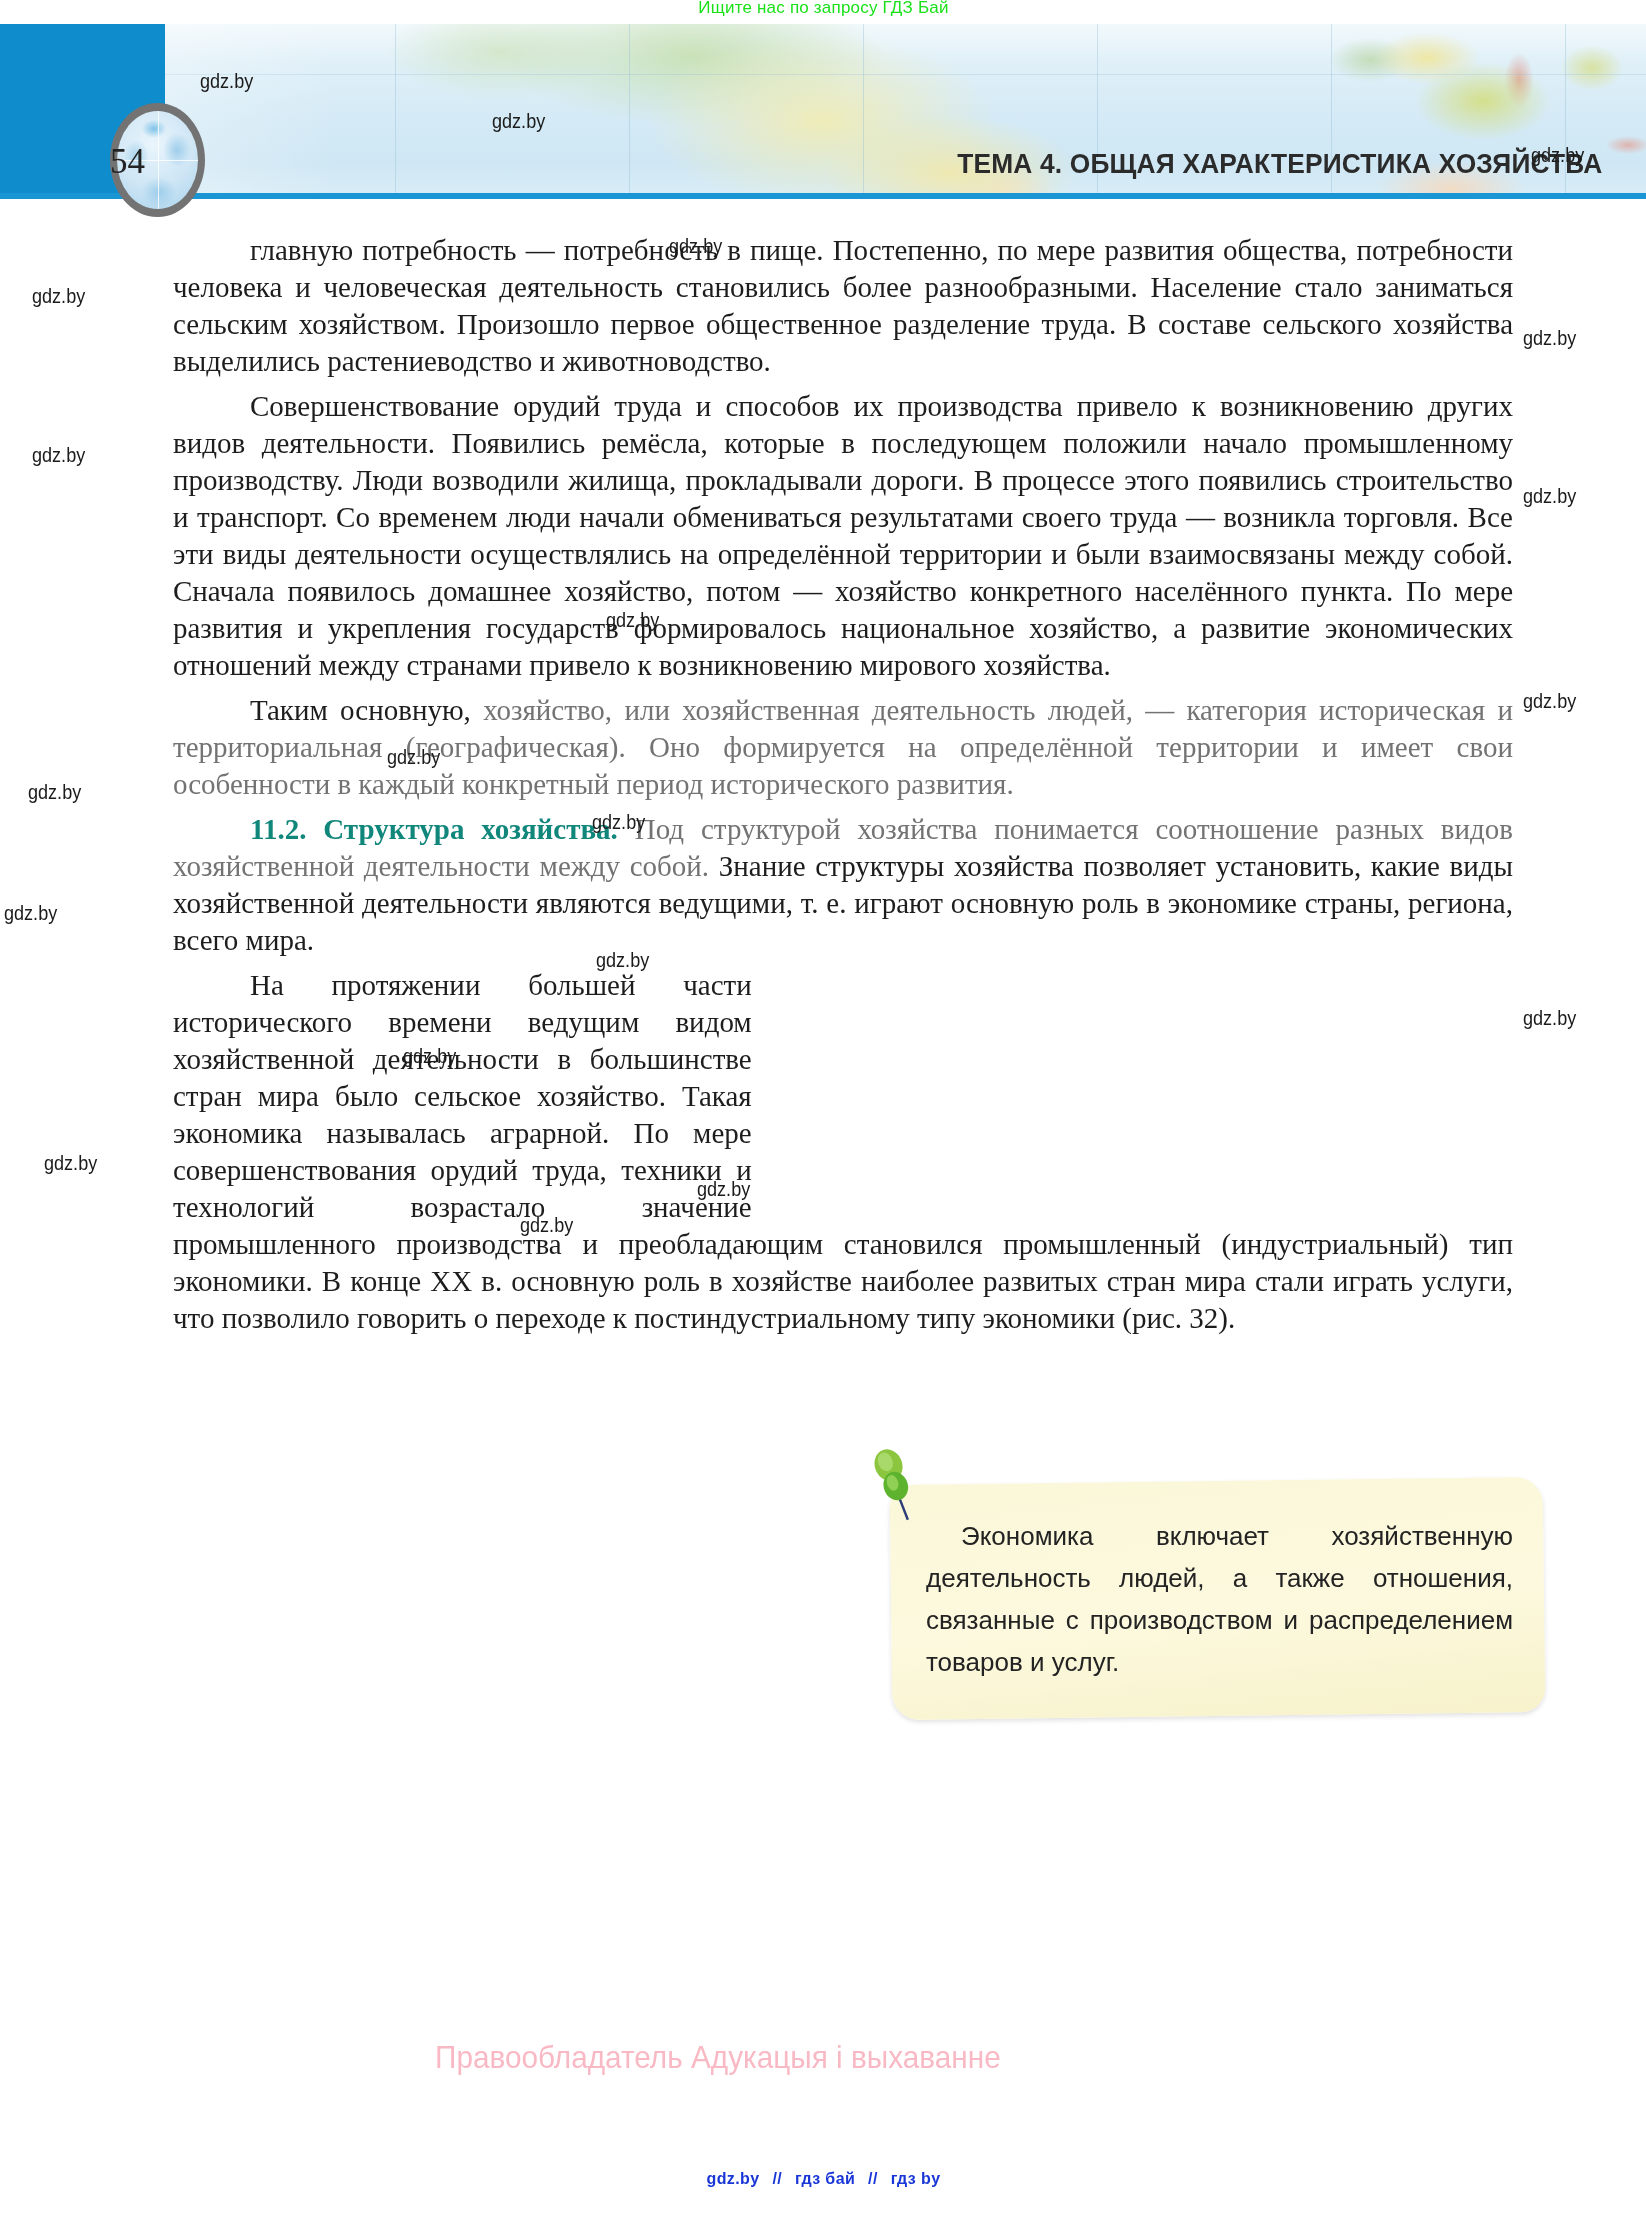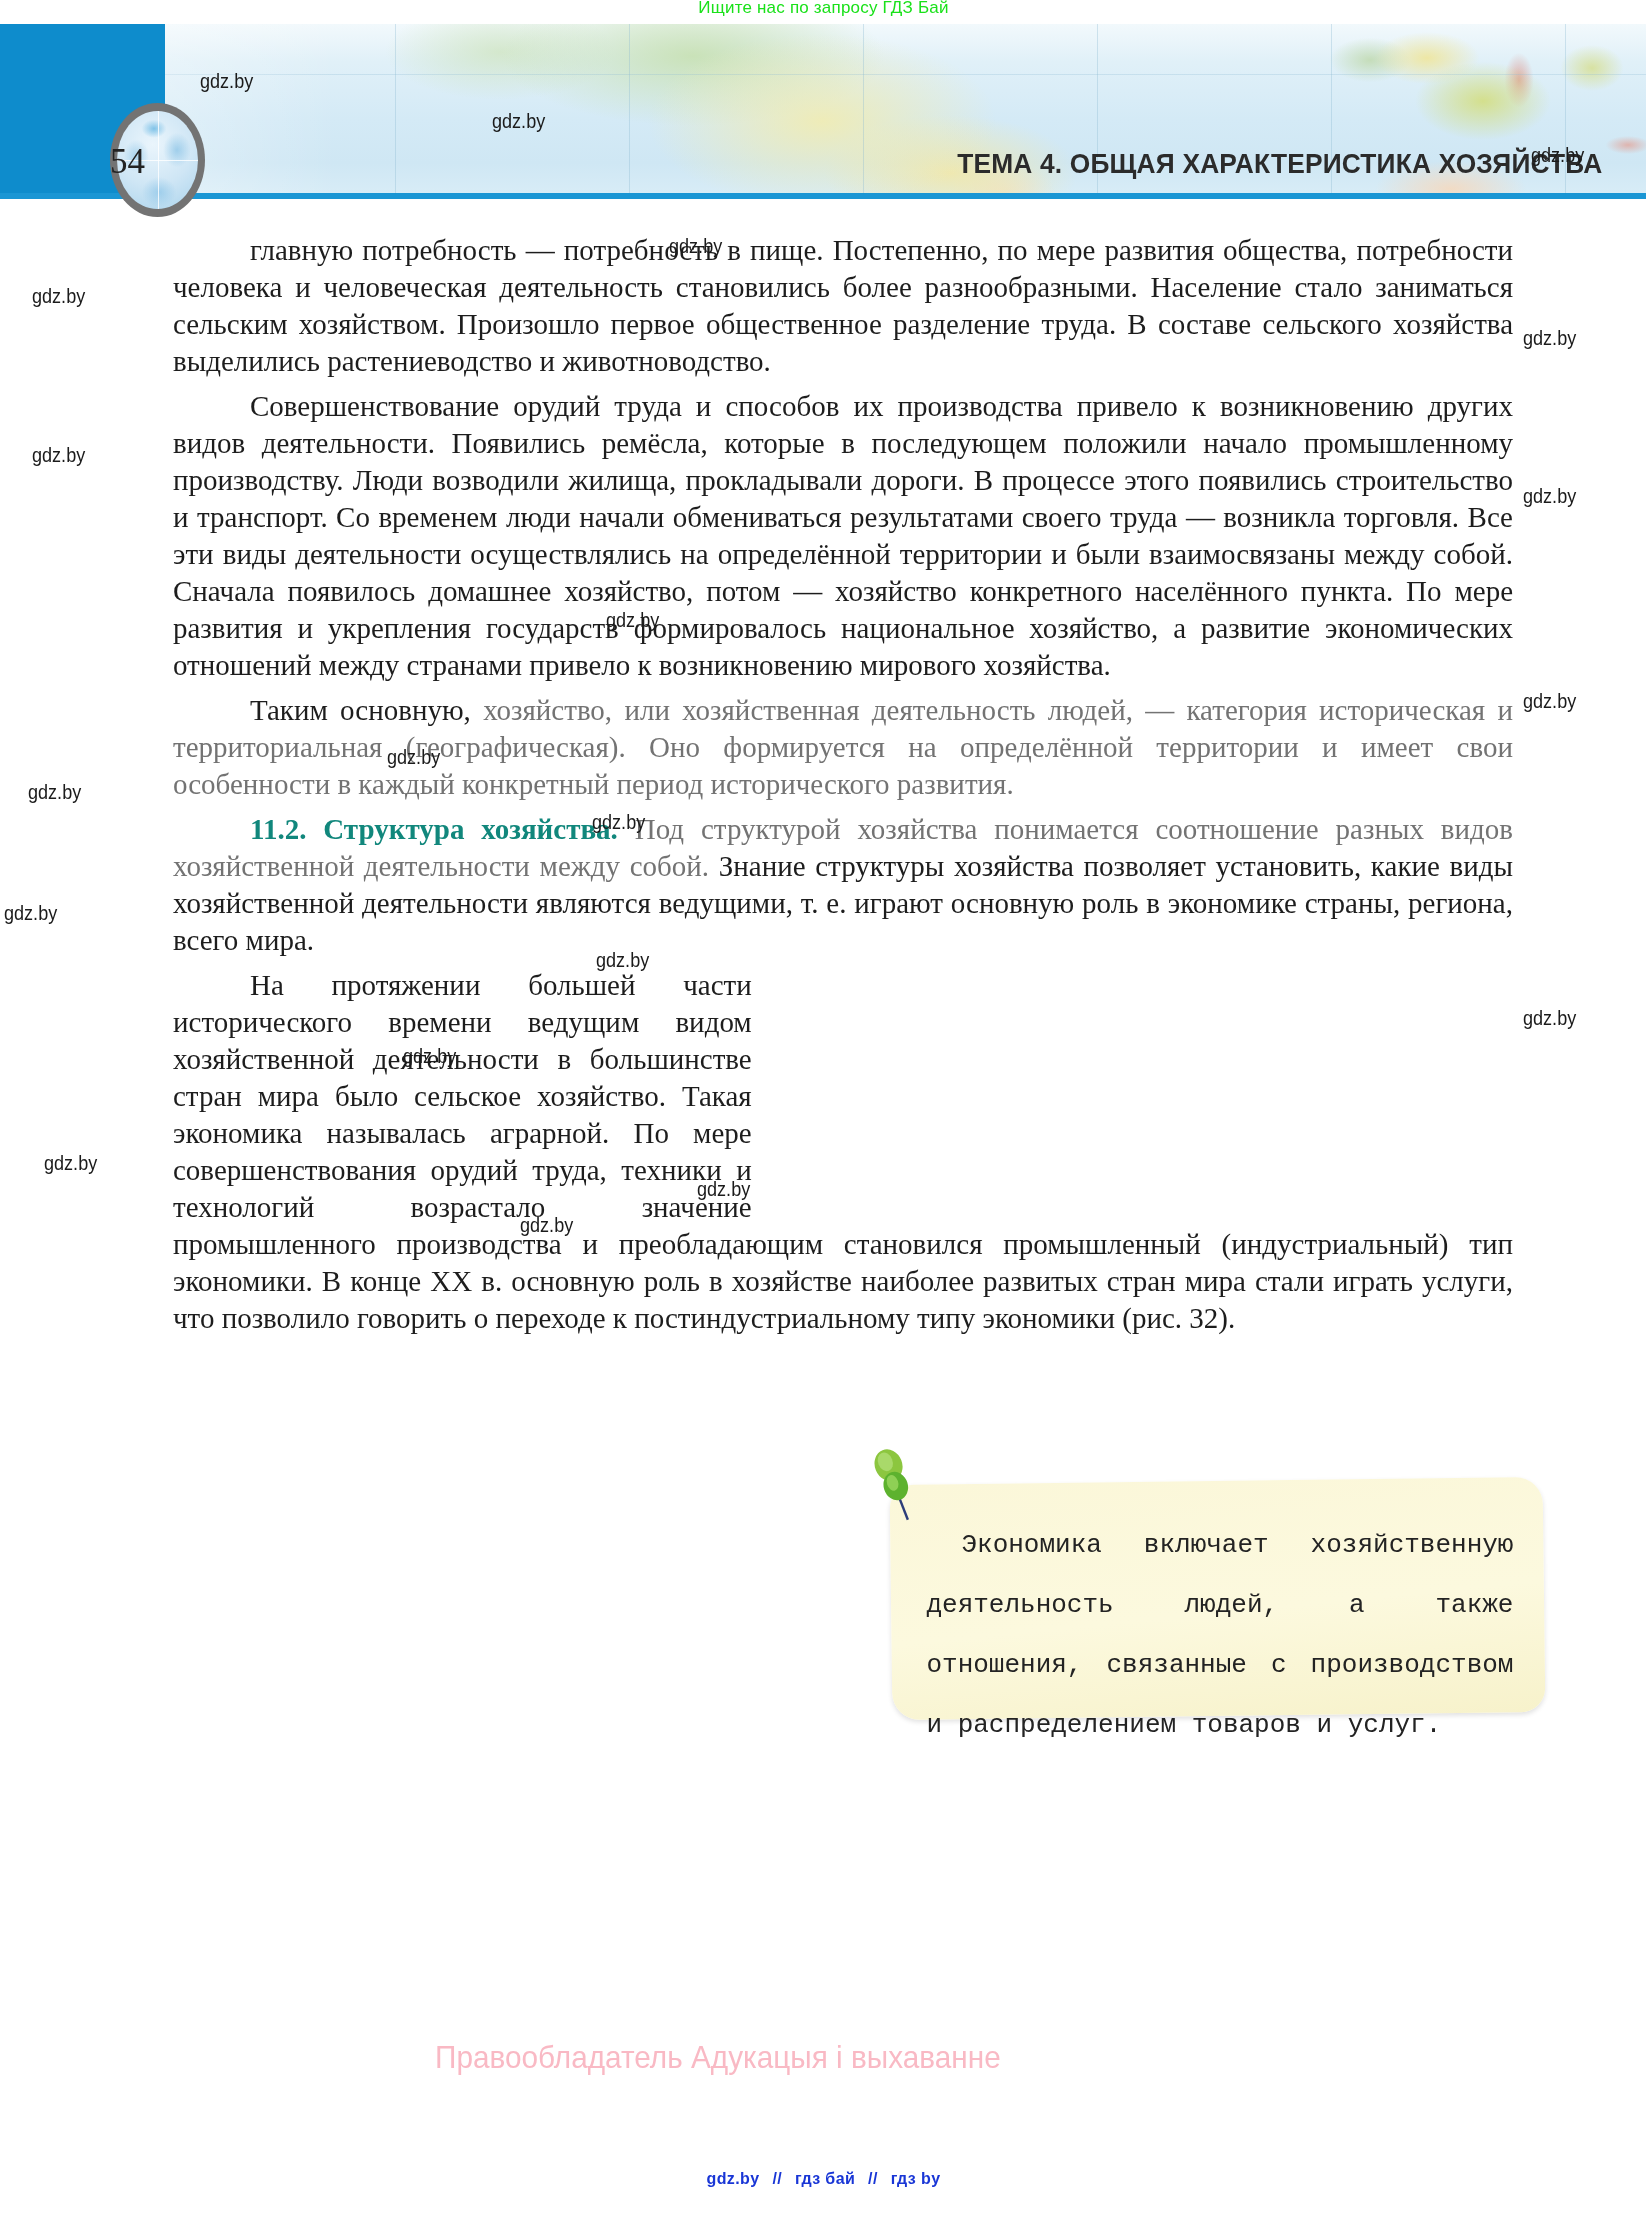--- a/index.html
+++ b/index.html
@@ -200,23 +200,23 @@
     height: 235px;
     background: linear-gradient(175deg, #fbf7d9 0%, #fcf9de 55%, #f7f2cb 100%);
     border-radius: 24px 27px 24px 27px;
     transform: rotate(-0.7deg);
     box-shadow: 0 2.4px 5.6px rgba(0,0,0,0.12);
     z-index: 8;
   }
   .callout-inner {
     position: absolute;
     left: 35px; right: 31px; top: 34px;
-    font-family: Liberation Mono, monospace;
+    font-family: Liberation Sans, sans-serif;
     font-size: 26px;
-    line-height: 60px;
+    line-height: 42px;
     color: #232323;
     text-align: justify;
     text-indent: 35px;
     transform: rotate(0.7deg);
   }
   .pin {
     position: absolute;
     left: 869px;
     top: 1449px;
     width: 60px;

